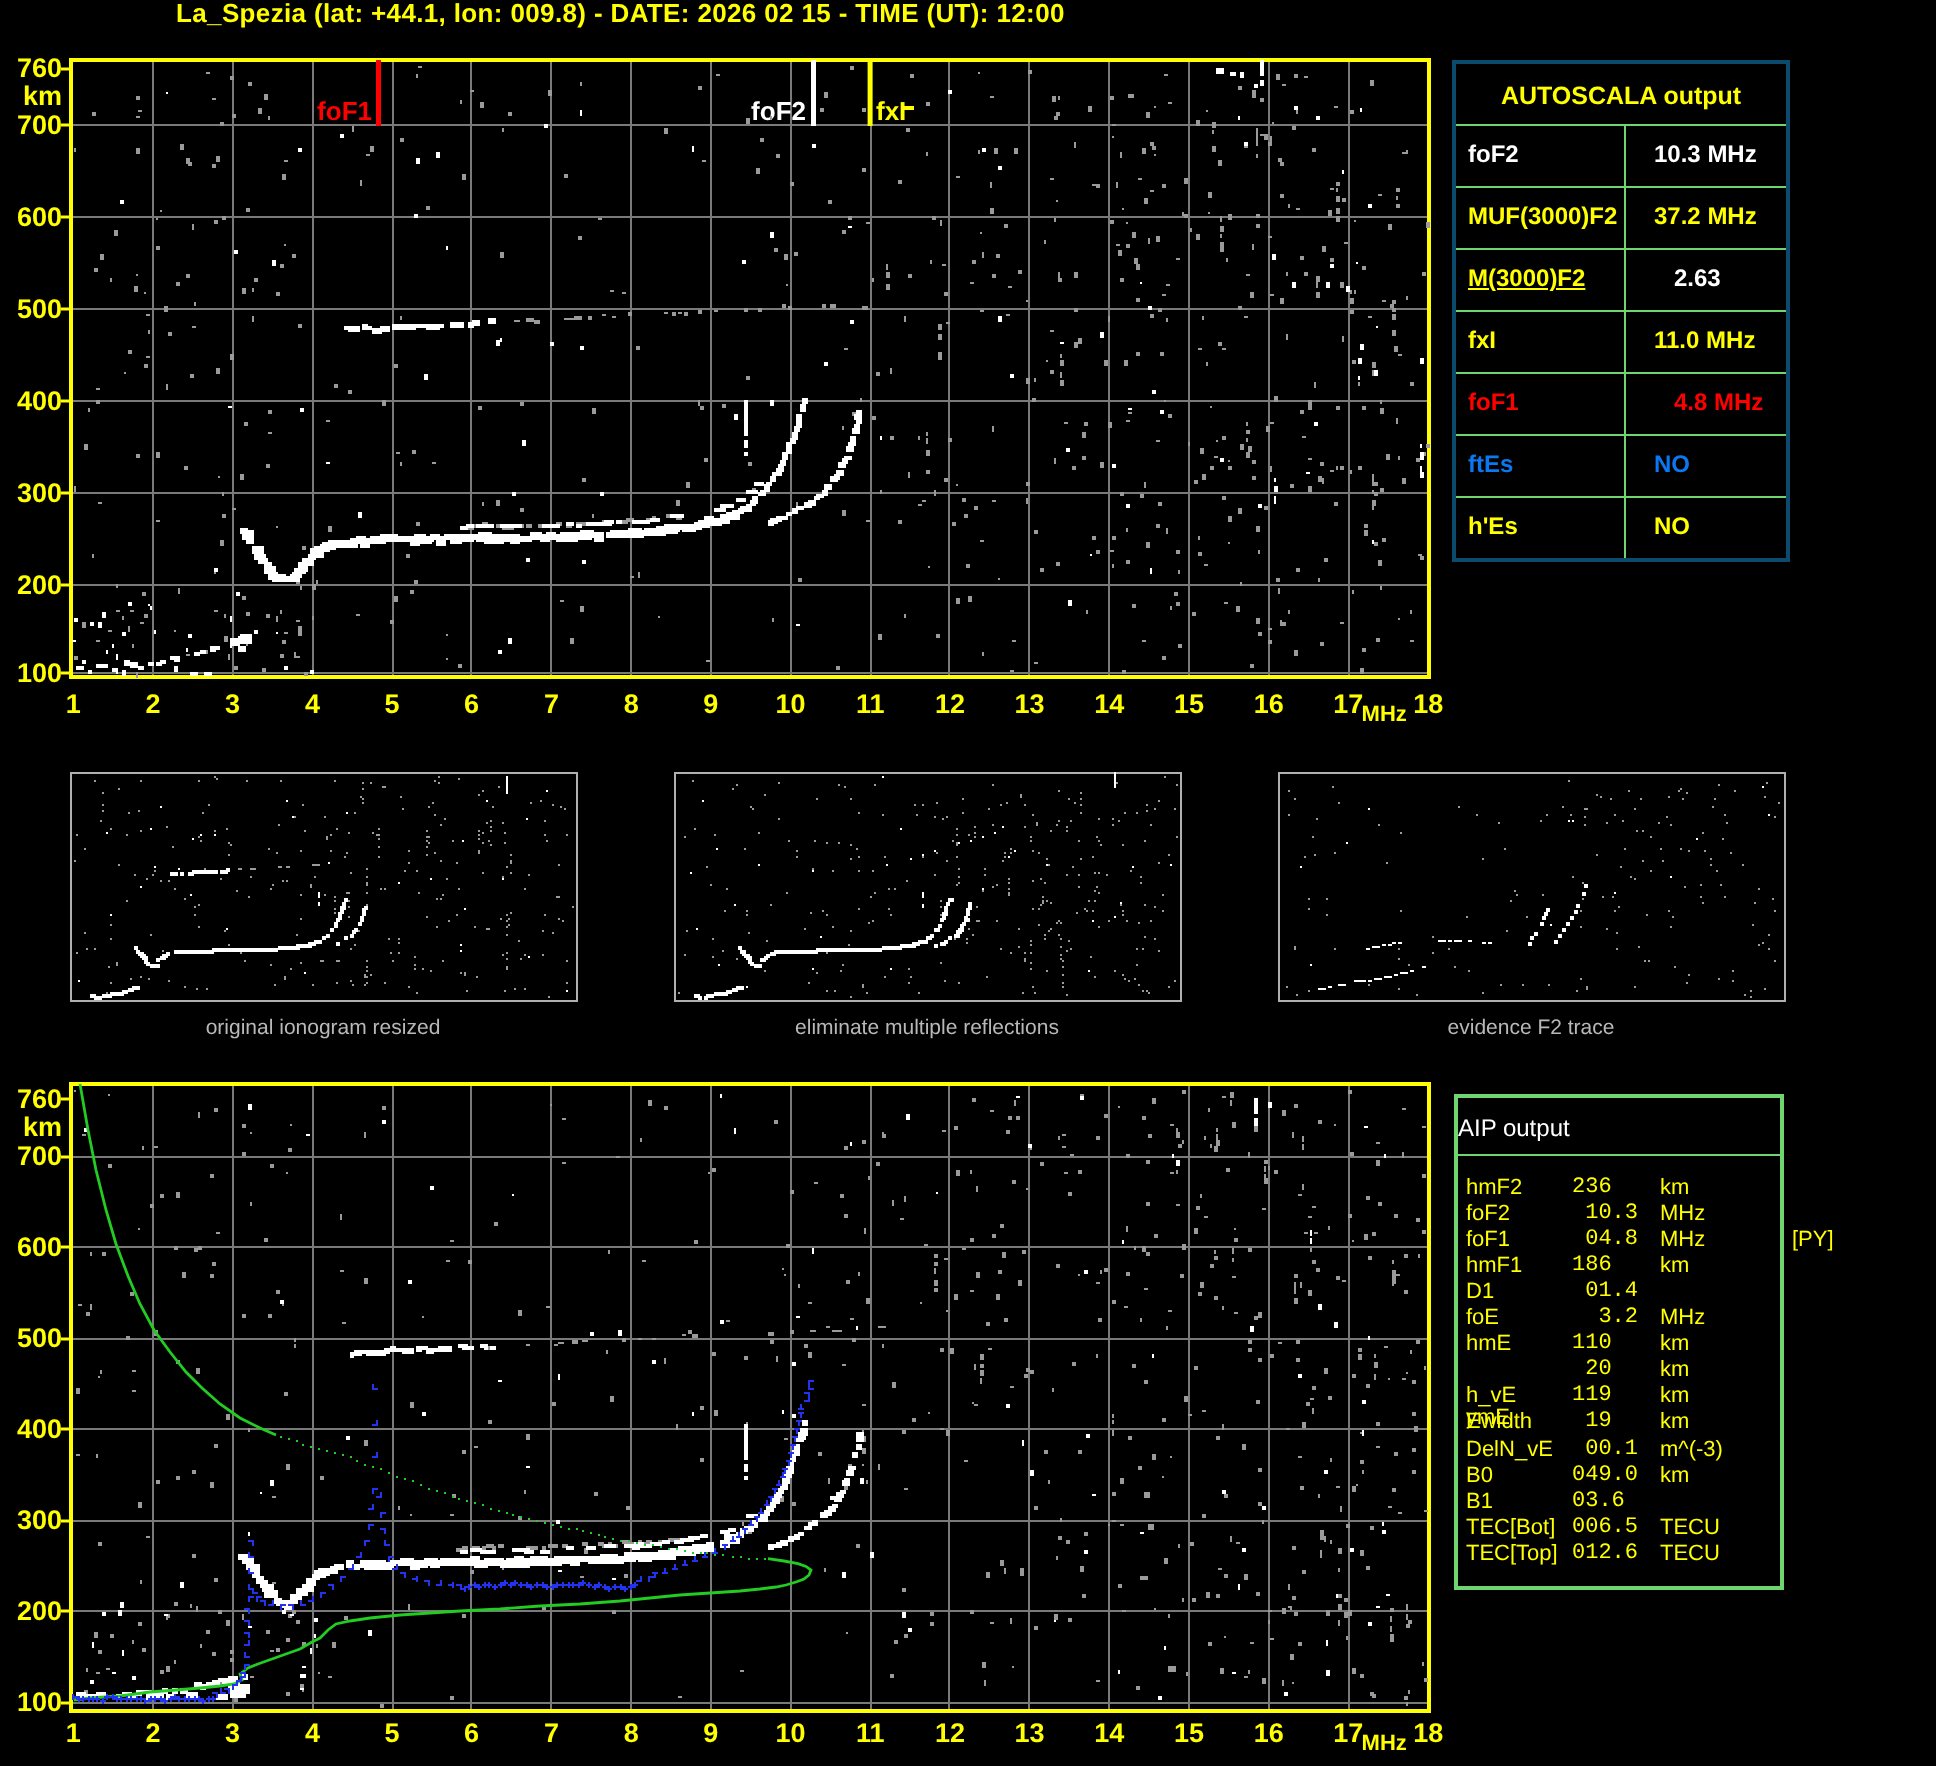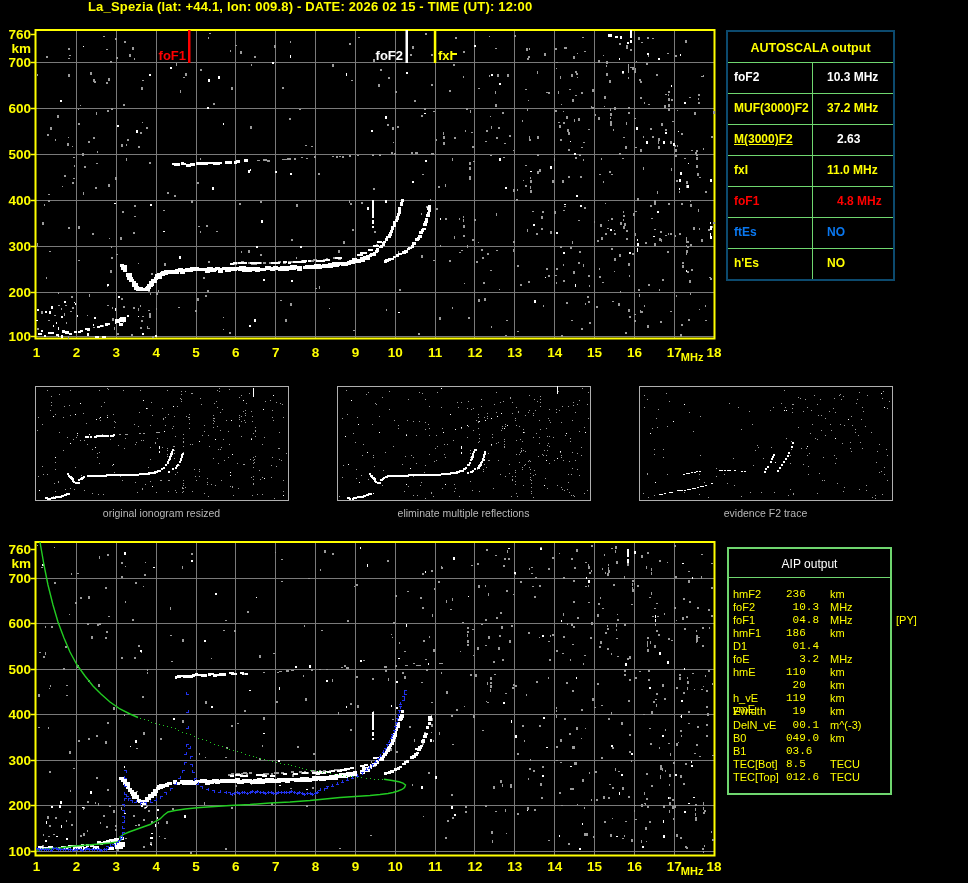--- a/index.html
+++ b/index.html
@@ -122,21 +122,21 @@
 <div style="position:absolute;left:109px;top:154px;color:#ff0000;font:bold 12px/31px 'Liberation Sans',sans-serif;">4.8 MHz</div>
 <div style="position:absolute;left:0;top:185px;width:100%;height:31px;border-bottom:1px solid #6fd66f;"></div>
 <div style="position:absolute;left:6px;top:185px;color:#0a78f0;font:bold 12px/31px 'Liberation Sans',sans-serif;">ftEs</div>
 <div style="position:absolute;left:99px;top:185px;color:#0a78f0;font:bold 12px/31px 'Liberation Sans',sans-serif;">NO</div>
 <div style="position:absolute;left:0;top:216px;width:100%;height:31px;"></div>
 <div style="position:absolute;left:6px;top:216px;color:#ffff00;font:bold 12px/31px 'Liberation Sans',sans-serif;">h'Es</div>
 <div style="position:absolute;left:99px;top:216px;color:#ffff00;font:bold 12px/31px 'Liberation Sans',sans-serif;">NO</div>
 <div style="position:absolute;left:84px;top:30px;width:0;height:217px;border-left:1px solid #6fd66f;"></div>
 </div>
 <div style="position:absolute;left:727px;top:547px;width:161px;height:244px;border:2px solid #6fd66f;">
-<div style="position:absolute;left:0;top:0;width:100%;height:28px;border-bottom:1px solid #6fd66f;color:#fff;font:12px/30px 'Liberation Sans',sans-serif;text-align:center;">AIP output</div>
+<div style="position:absolute;left:0;top:0;width:100%;height:28px;border-bottom:1px solid #6fd66f;color:#fff;font:12px/30px 'Liberation Sans',sans-serif;">AIP output</div>
 <div style="position:absolute;left:4px;top:38.5px;color:#ffff00;font:11px 'Liberation Sans',sans-serif;white-space:pre;">hmF2</div>
 <div style="position:absolute;left:57px;top:38.5px;color:#ffff00;font:11px 'Liberation Mono',monospace;white-space:pre;">236</div>
 <div style="position:absolute;left:101px;top:38.5px;color:#ffff00;font:11px 'Liberation Sans',sans-serif;">km</div>
 <div style="position:absolute;left:4px;top:51.6px;color:#ffff00;font:11px 'Liberation Sans',sans-serif;white-space:pre;">foF2</div>
 <div style="position:absolute;left:57px;top:51.6px;color:#ffff00;font:11px 'Liberation Mono',monospace;white-space:pre;"> 10.3</div>
 <div style="position:absolute;left:101px;top:51.6px;color:#ffff00;font:11px 'Liberation Sans',sans-serif;">MHz</div>
 <div style="position:absolute;left:4px;top:64.7px;color:#ffff00;font:11px 'Liberation Sans',sans-serif;white-space:pre;">foF1</div>
 <div style="position:absolute;left:57px;top:64.7px;color:#ffff00;font:11px 'Liberation Mono',monospace;white-space:pre;"> 04.8</div>
 <div style="position:absolute;left:101px;top:64.7px;color:#ffff00;font:11px 'Liberation Sans',sans-serif;">MHz</div>
 <div style="position:absolute;left:136px;top:64.7px;color:#ffff00;font:11px 'Liberation Sans',sans-serif;padding-left:31px;">[PY]</div>
@@ -162,18 +162,18 @@
 <div style="position:absolute;left:101px;top:156.4px;color:#ffff00;font:11px 'Liberation Sans',sans-serif;">km</div>
 <div style="position:absolute;left:4px;top:169.5px;color:#ffff00;font:11px 'Liberation Sans',sans-serif;white-space:pre;">DelN_vE</div>
 <div style="position:absolute;left:57px;top:169.5px;color:#ffff00;font:11px 'Liberation Mono',monospace;white-space:pre;"> 00.1</div>
 <div style="position:absolute;left:101px;top:169.5px;color:#ffff00;font:11px 'Liberation Sans',sans-serif;">m^(-3)</div>
 <div style="position:absolute;left:4px;top:182.6px;color:#ffff00;font:11px 'Liberation Sans',sans-serif;white-space:pre;">B0</div>
 <div style="position:absolute;left:57px;top:182.6px;color:#ffff00;font:11px 'Liberation Mono',monospace;white-space:pre;">049.0</div>
 <div style="position:absolute;left:101px;top:182.6px;color:#ffff00;font:11px 'Liberation Sans',sans-serif;">km</div>
 <div style="position:absolute;left:4px;top:195.7px;color:#ffff00;font:11px 'Liberation Sans',sans-serif;white-space:pre;">B1</div>
 <div style="position:absolute;left:57px;top:195.7px;color:#ffff00;font:11px 'Liberation Mono',monospace;white-space:pre;">03.6</div>
 <div style="position:absolute;left:4px;top:208.8px;color:#ffff00;font:11px 'Liberation Sans',sans-serif;white-space:pre;">TEC[Bot]</div>
-<div style="position:absolute;left:57px;top:208.8px;color:#ffff00;font:11px 'Liberation Mono',monospace;white-space:pre;">8.5</div>
+<div style="position:absolute;left:57px;top:208.8px;color:#ffff00;font:11px 'Liberation Mono',monospace;white-space:pre;">006.5</div>
 <div style="position:absolute;left:101px;top:208.8px;color:#ffff00;font:11px 'Liberation Sans',sans-serif;">TECU</div>
 <div style="position:absolute;left:4px;top:221.9px;color:#ffff00;font:11px 'Liberation Sans',sans-serif;white-space:pre;">TEC[Top]</div>
 <div style="position:absolute;left:57px;top:221.9px;color:#ffff00;font:11px 'Liberation Mono',monospace;white-space:pre;">012.6</div>
 <div style="position:absolute;left:101px;top:221.9px;color:#ffff00;font:11px 'Liberation Sans',sans-serif;">TECU</div>
 </div>
 
 </body></html>

